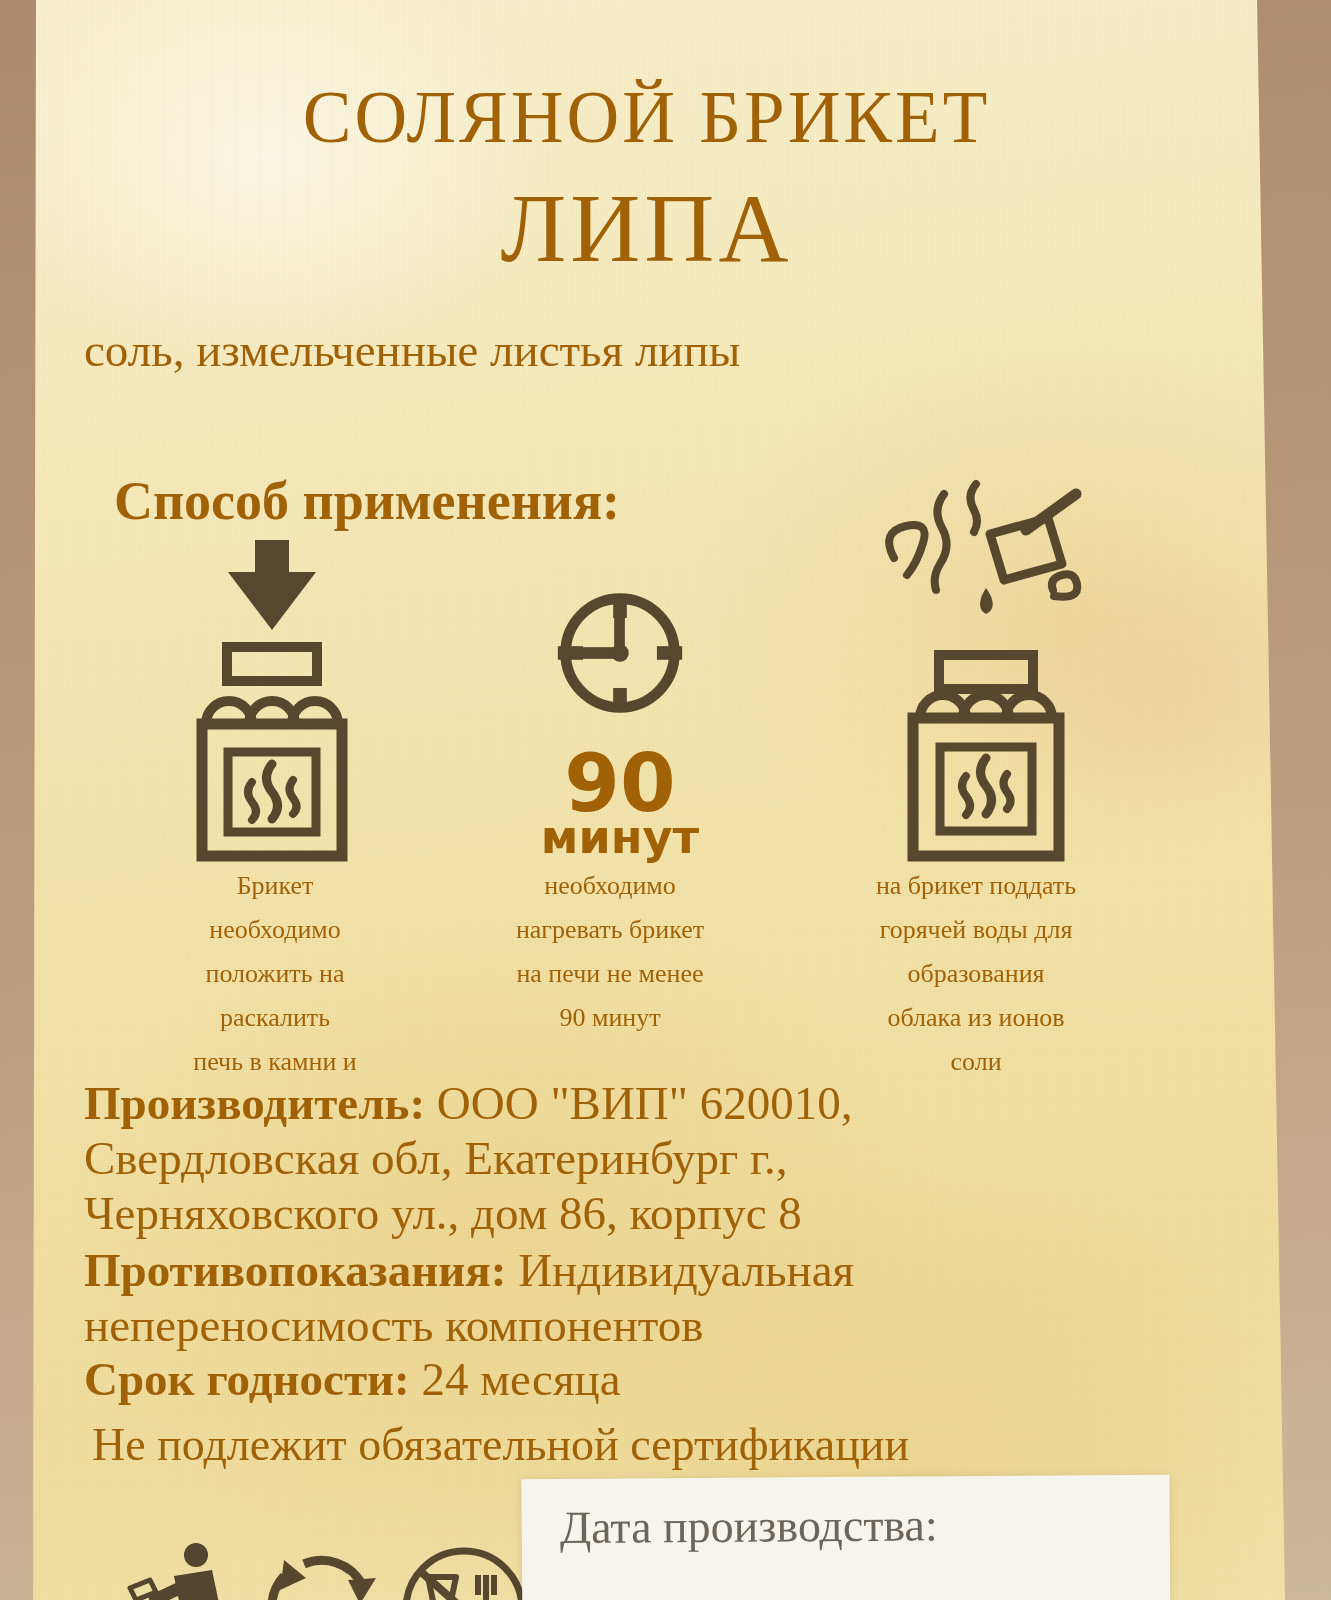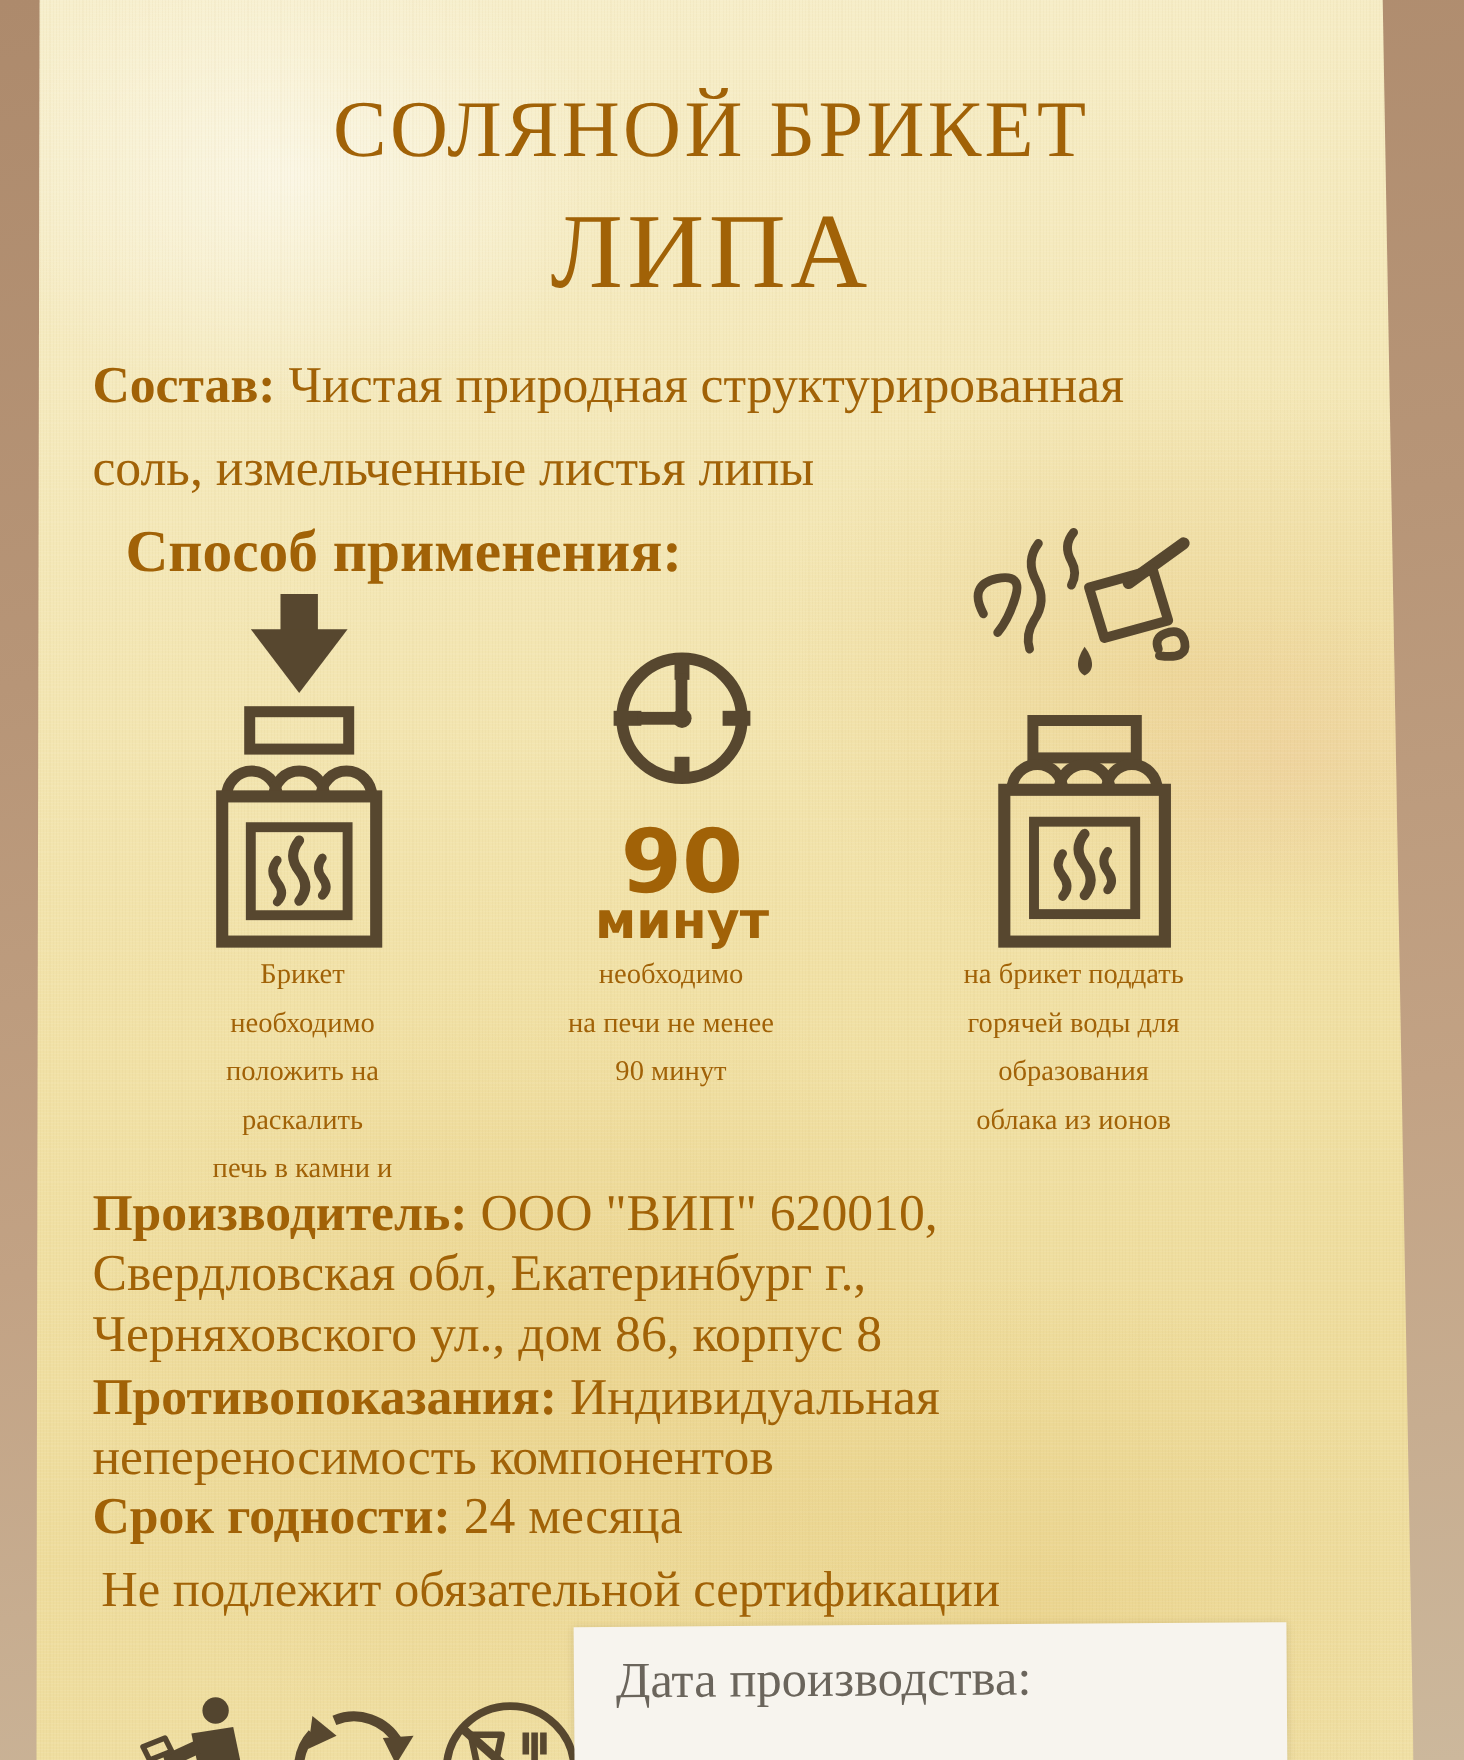--- a/index.html
+++ b/index.html
@@ -47,21 +47,20 @@
 </style>
 </head>
 <body>
 
 <div class="package"></div>
 
 <div class="abs ink ctr title1">СОЛЯНОЙ БРИКЕТ</div>
 <div class="abs ink ctr title2">ЛИПА</div>
 
 <div class="abs ink para" style="left:84px;top:312px;width:1140px;">
-  <div><span class="b">Состав:</span><span> Чистая природная структурированная</span></div>
   <div>соль, измельченные листья липы</div>
 </div>
 
 <div class="abs ink heading" style="left:114px;top:470px;">Способ применения:</div>
 
 <svg class="abs" style="left:224px;top:540px;" width="96" height="92" viewBox="0 0 96 92">
   <rect x="31" y="0" width="34" height="36" fill="#57472f"></rect>
   <polygon points="4,32 92,32 48,90" fill="#57472f"></polygon>
 </svg>
 <svg class="abs" style="left:222px;top:642px;" width="100" height="44" viewBox="0 0 100 44">
@@ -114,28 +113,30 @@
 
 <div class="abs ink ctr cap" style="left:95px;top:864px;width:360px;">
   <div>Брикет</div>
   <div>необходимо</div>
   <div>положить на</div>
   <div>раскалить</div>
   <div>печь в камни и</div>
 </div>
 <div class="abs ink ctr cap" style="left:430px;top:864px;width:360px;">
   <div>необходимо</div>
+  <div>нагревать брикет</div>
   <div>на печи не менее</div>
   <div>90 минут</div>
 </div>
 <div class="abs ink ctr cap" style="left:782px;top:864px;width:388px;">
   <div>на брикет поддать</div>
   <div>горячей воды для</div>
   <div>образования</div>
   <div>облака из ионов</div>
+  <div>соли</div>
 </div>
 
 <div class="abs ink para2" style="left:84px;top:1076px;width:1150px;">
   <div><span class="b">Производитель:</span><span> ООО "ВИП" 620010,</span></div>
   <div>Свердловская обл, Екатеринбург г.,</div>
   <div>Черняховского ул., дом 86, корпус 8</div>
 </div>
 
 <div class="abs ink para2" style="left:84px;top:1243px;width:1150px;">
   <div><span class="b">Противопоказания:</span><span> Индивидуальная</span></div>

